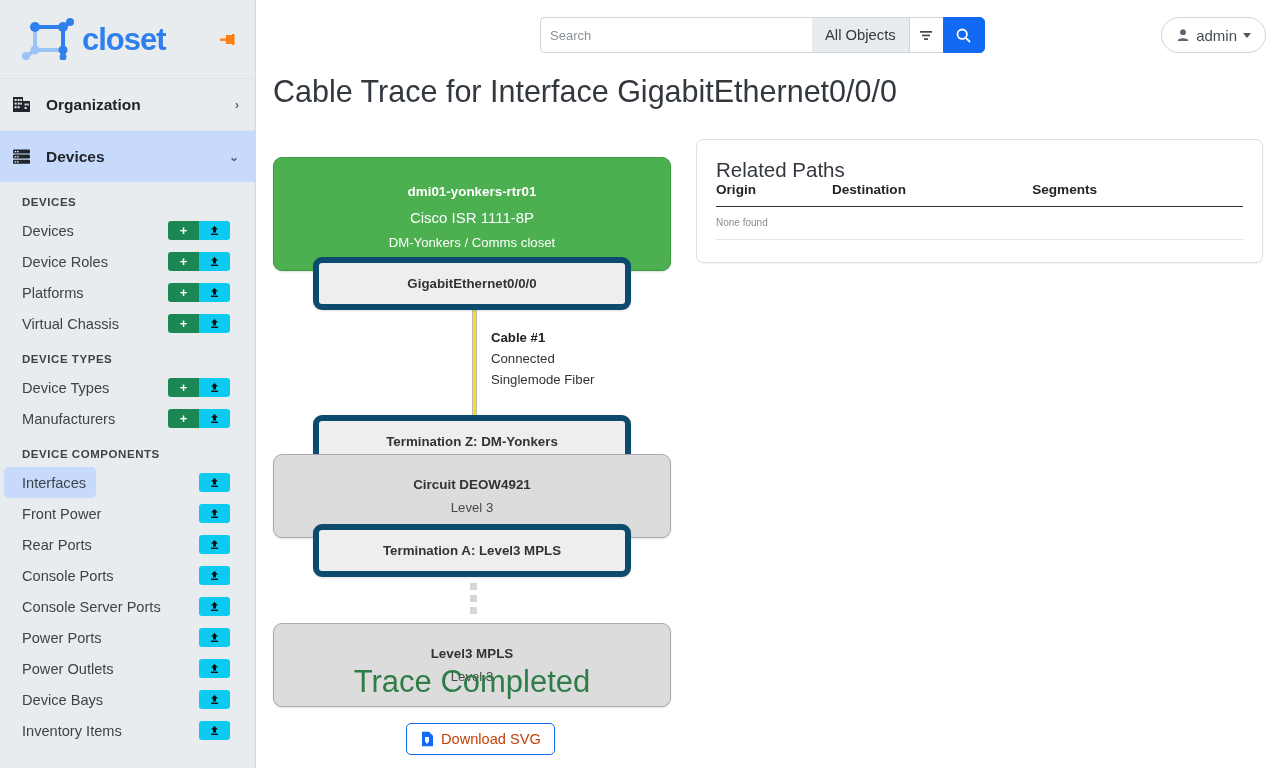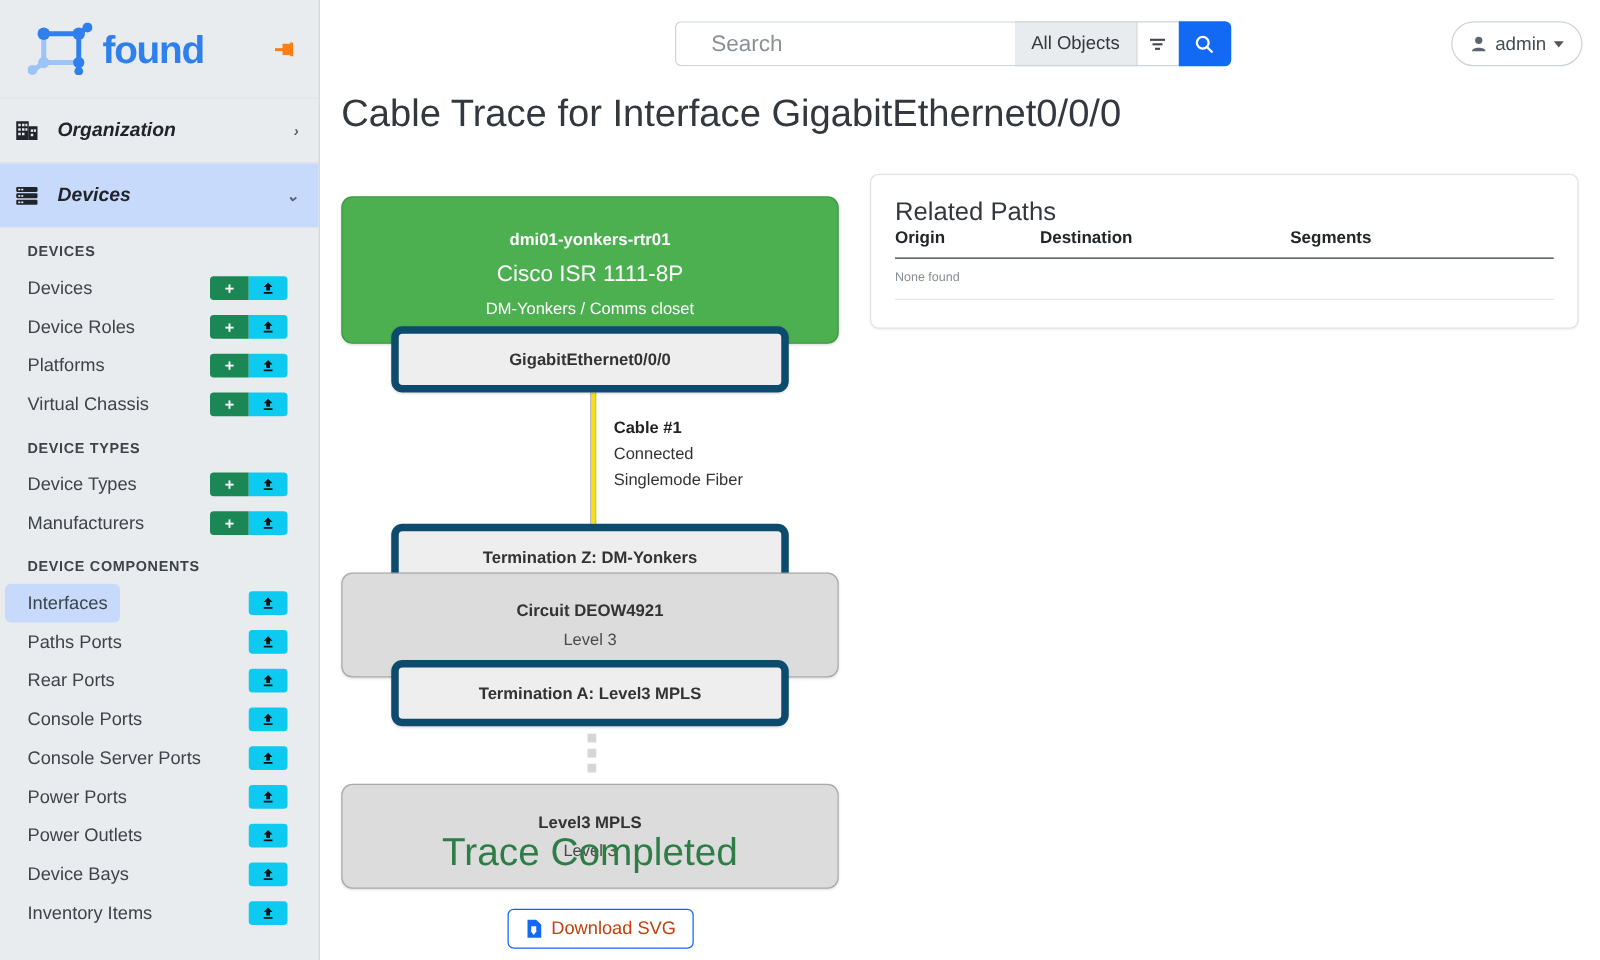--- a/index.html
+++ b/index.html
@@ -31,21 +31,20 @@
   }
   .pin-icon { color: #fd7e14; font-size: 15px; margin-right: 2px; }
 
   .nav-group {
     display: flex; align-items: center;
     height: 52px;
     padding: 0 16px 0 12px;
     font-size: 15.5px; font-weight: 700; color: #21252b;
     cursor: pointer;
     border-top: 1px solid #dfe3e7;
-    font-style: italic;
   }
   .nav-group.active { background: #c8dafc; }
   .nav-group .gicon { width: 34px; display:flex; align-items:center; justify-content:flex-start;}
   .nav-group .glabel { flex: 1; }
   .chev { color: #5a6069; font-size: 12px; }
 
   .section-title {
     font-size: 11.5px; font-weight: 700; letter-spacing: .55px;
     color: #3d4349; padding: 14px 0 7px 22px; text-transform: uppercase;
   }
@@ -76,21 +75,21 @@
     display: flex; align-items: center;
   }
   .search-wrap {
     position: absolute; left: 284px; top: 17px;
     display: flex; align-items: stretch; height: 36px;
   }
   .search-input {
     width: 272px; height: 36px;
     border: 1px solid #ced4da; border-right: none;
     border-radius: 5px 0 0 5px;
-    padding: 0 28px; font-size: 18px; color: #333;
+    padding: 0 9px; font-size: 13px; color: #333;
     background: #fff; outline: none;
   }
   .search-input::placeholder { color: #8b9097; }
   .obj-select {
     display: flex; align-items: center; justify-content: center;
     padding: 0 13px; background: #e9ecef;
     border: 1px solid #ced4da; border-left: none; border-right: none;
     font-size: 14.8px; color: #32383e; cursor: pointer;
   }
   .filter-btn {
@@ -125,21 +124,21 @@
     border-radius: 9px;
     text-align: center;
     box-sizing: border-box;
   }
   .node-device {
     background: #4caf50; border: 1px solid #3d9a41;
     color: #ffffff; padding: 26px 10px 20px; width: 398px;
     box-shadow: 0 1px 2px rgba(0,0,0,.14);
   }
   .node-device .l1 { font-weight: 700; font-size: 13.4px; margin-bottom: 10px;}
-  .node-device .l2 { font-size: 18px; margin-bottom: 9px;}
+  .node-device .l2 { font-size: 15px; margin-bottom: 9px;}
   .node-device .l3 { font-size: 13.2px; }
 
   .node-term {
     background: #eeeeee; border: 6px solid #0c4a6e;
     color: #333; width: 318px; margin: 0 auto;
     padding: 13px 8px; font-weight: 700; font-size: 13.3px;
     box-shadow: 0 1px 2px rgba(0,0,0,.12);
   }
   .node-circuit {
     background: #dcdcdc; border: 1px solid #aaa;
@@ -214,21 +213,21 @@
           <line x1="41" y1="32" x2="41" y2="38" stroke="#2f80ed" stroke-width="4"></line>
           <circle cx="13" cy="9" r="5" fill="#2f80ed"></circle>
           <circle cx="41" cy="9" r="5" fill="#2f80ed"></circle>
           <circle cx="13" cy="32" r="4.5" fill="#9cc4f7"></circle>
           <circle cx="41" cy="32" r="4.5" fill="#2f80ed"></circle>
           <circle cx="4" cy="38" r="4" fill="#9cc4f7"></circle>
           <circle cx="48" cy="4" r="4" fill="#2f80ed"></circle>
           <circle cx="41" cy="39" r="3.5" fill="#2f80ed"></circle>
         </svg>
       </span>
-      <span class="brand-word">found</span>
+      <span class="brand-word">closet</span>
     </div>
     <span class="pin-icon">
       <svg class="svg-ic" width="17" height="15" viewBox="0 0 17 15">
         <rect x="6" y="3" width="7" height="9" fill="#fd7e14"></rect>
         <rect x="12" y="2" width="2.5" height="11" fill="#fd7e14"></rect>
         <rect x="0" y="6.5" width="7" height="2.4" fill="#fd7e14"></rect>
       </svg>
     </span>
   </div>
 
@@ -368,21 +367,21 @@
           <div class="mini-btn mini-up solo">
             <svg class="svg-ic" width="11" height="11" viewBox="0 0 11 11">
               <path d="M5.5 1 L9 4.6 H7 V7.4 H4 V4.6 H2 Z" fill="#111"></path>
               <rect x="2" y="8.6" width="7" height="1.4" fill="#111"></rect>
             </svg>
           </div>
         </div>
       </div>
       <div class="nav-row">
         <div class="nav-item">
-          <span class="ilabel">Paths Ports</span>
+          <span class="ilabel">Front Power</span>
         </div>
         <div class="btn-pair rowbtns">
           <div class="mini-btn mini-up solo">
             <svg class="svg-ic" width="11" height="11" viewBox="0 0 11 11">
               <path d="M5.5 1 L9 4.6 H7 V7.4 H4 V4.6 H2 Z" fill="#111"></path>
               <rect x="2" y="8.6" width="7" height="1.4" fill="#111"></rect>
             </svg>
           </div>
         </div>
       </div>

